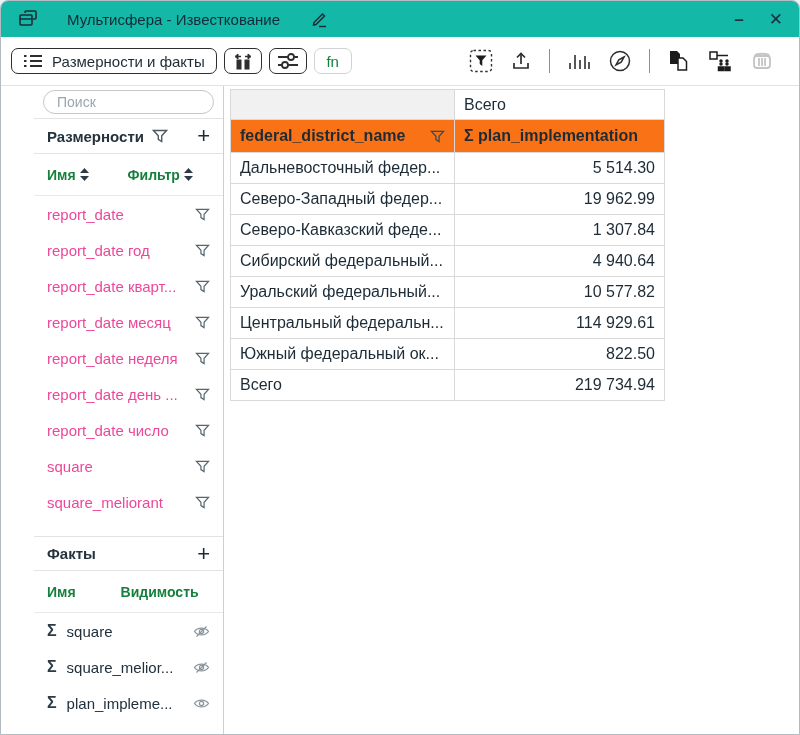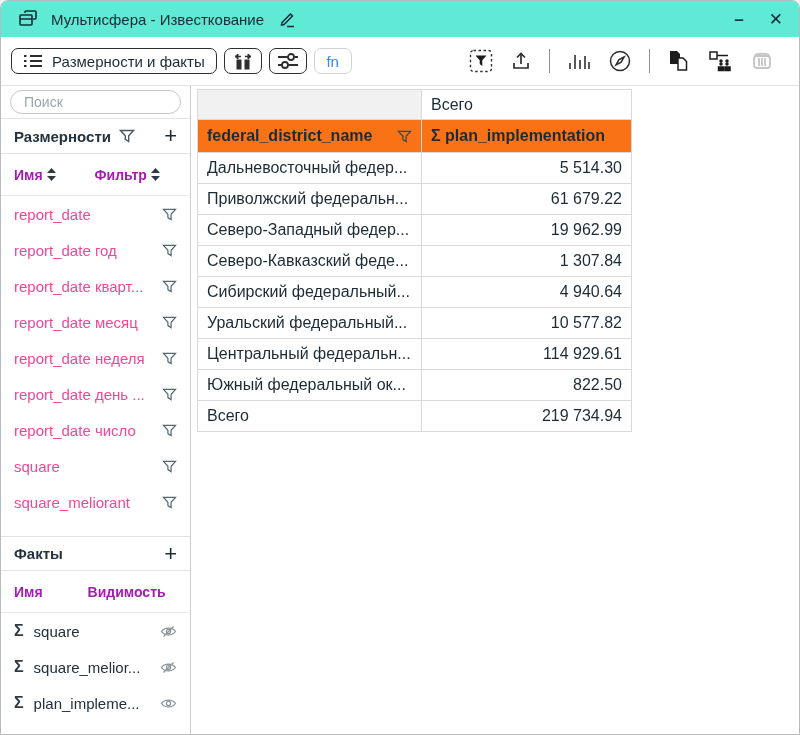--- a/index.html
+++ b/index.html
@@ -1,49 +1,49 @@
 <!DOCTYPE html>
 <html><head>
 <meta charset="utf-8">
 <style>
   * { margin:0; padding:0; box-sizing:border-box; }
   html,body { width:800px; height:735px; background:#eef2f4; font-family:"Liberation Sans", sans-serif; }
   .window { width:800px; height:735px; background:#fff; border:1px solid #b5bcc1; border-radius:8px 8px 0 0; overflow:hidden; display:flex; flex-direction:column; }
 
   
-  .titlebar { height:36px; background:#5eead4; display:flex; align-items:center; padding:0 16px; gap:12px; flex:0 0 auto; }
+  .titlebar { height:36px; background:#14b8a6; display:flex; align-items:center; padding:0 16px; gap:28px; flex:0 0 auto; }
   .titlebar .title { font-size:15px; color:#132a38; }
   .win-controls { margin-left:auto; display:flex; align-items:center; gap:26px; }
   .win-btn { font-size:17px; color:#1f2d3d; line-height:1; cursor:default; }
   .win-btn.min { font-weight:700; letter-spacing:-1px; }
 
   
   .toolbar { height:49px; display:flex; align-items:center; padding:0 10px; background:#fff; border-bottom:1px solid #e2e2e2; flex:0 0 auto; }
   .tb-btn { height:26px; border:1px solid #2e2e2e; border-radius:7px; background:#fff; display:flex; align-items:center; gap:9px; padding:0 11px; margin-right:7px; font-size:15px; color:#1c2b36; }
   .tb-btn.square { width:38px; justify-content:center; padding:0; }
-  .tb-btn.disabled { border-color:#d2d2d2; color:#3b82f6; }
+  .tb-btn.disabled { border-color:#d2d2d2; color:#15803d; }
   .tb-right { margin-left:auto; display:flex; align-items:center; gap:17px; padding-right:14px; }
   .tb-divider { width:1px; height:24px; background:#8f8f8f; }
   .tb-icon { display:flex; align-items:center; justify-content:center; }
 
   
   .body { flex:1 1 auto; display:flex; min-height:0; }
-  .sidebar { width:190px; flex:0 0 190px; border-right:1px solid #cfcfcf; display:flex; flex-direction:column; }
+  .sidebar { width:190px; flex:0 0 190px; border-right:1px solid #cfcfcf; display:flex; flex-direction:column;margin-left:33px; }
   .main { flex:1; background:#fff; padding:3px 0 0 6px; }
 
   
   .search-wrap { height:33px; display:flex; align-items:center; padding:0 9px; border-bottom:1px solid #e3e3e3; }
   .search-input { width:100%; height:24px; border:1px solid #c6c6c6; border-radius:12px; padding:0 13px; font-size:14px; color:#42525e; outline:none; font-family:"Liberation Sans",sans-serif; }
   .search-input::placeholder { color:#9aa6ae; }
   .sec-header { height:35px; display:flex; align-items:center; gap:8px; padding:0 13px; border-bottom:1px solid #e3e3e3; }
   .sec-header.facts { border-top:1px solid #e3e3e3; }
   .sec-title { font-size:15px; font-weight:700; color:#24333e; }
   .plus-btn { margin-left:auto; font-size:22px; font-weight:400; color:#1c2b36; line-height:1; }
   .cols-header { height:42px; display:flex; align-items:center; padding:0 13px; border-bottom:1px solid #e9e9e9; gap:5px; }
-  .col-label { font-size:14px; font-weight:700; color:#a21caf; display:flex; align-items:center; gap:4px; }
+  .col-label { font-size:14px; font-weight:700; color:#15803d; display:flex; align-items:center; gap:4px; }
   .col-label.second { margin-left:34px; }
   .col-label.vis { margin-left:40px; }
   .list-row { height:36px; display:flex; align-items:center; padding:0 13px; font-size:15px; color:#ec4899;text-align:center; }
   .list-row .row-name { white-space:nowrap; overflow:hidden; }
   .list-row .row-filter { margin-left:auto; display:flex; }
   .dims-spacer { height:16px; }
   .fact-row { height:36px; display:flex; align-items:center; gap:10px; padding:0 13px; font-size:15px; color:#20303c; }
   .sigma { font-size:16px; font-weight:600; color:#2b3a45; }
   .fact-row .eye { margin-left:auto; display:flex; }
 
@@ -373,24 +373,20 @@
           <th>
             <span>Σ</span>
             <span>plan_implementation</span>
           </th>
         </tr>
         <tr class="drow">
           <td>Дальневосточный федер...</td>
           <td class="val">5 514.30</td>
         </tr>
         <tr class="drow">
-          <td>Приволжский федеральн...</td>
-          <td class="val">61 679.22</td>
-        </tr>
-        <tr class="drow">
           <td>Северо-Западный федер...</td>
           <td class="val">19 962.99</td>
         </tr>
         <tr class="drow">
           <td>Северо-Кавказский феде...</td>
           <td class="val">1 307.84</td>
         </tr>
         <tr class="drow">
           <td>Сибирский федеральный...</td>
           <td class="val">4 940.64</td>

